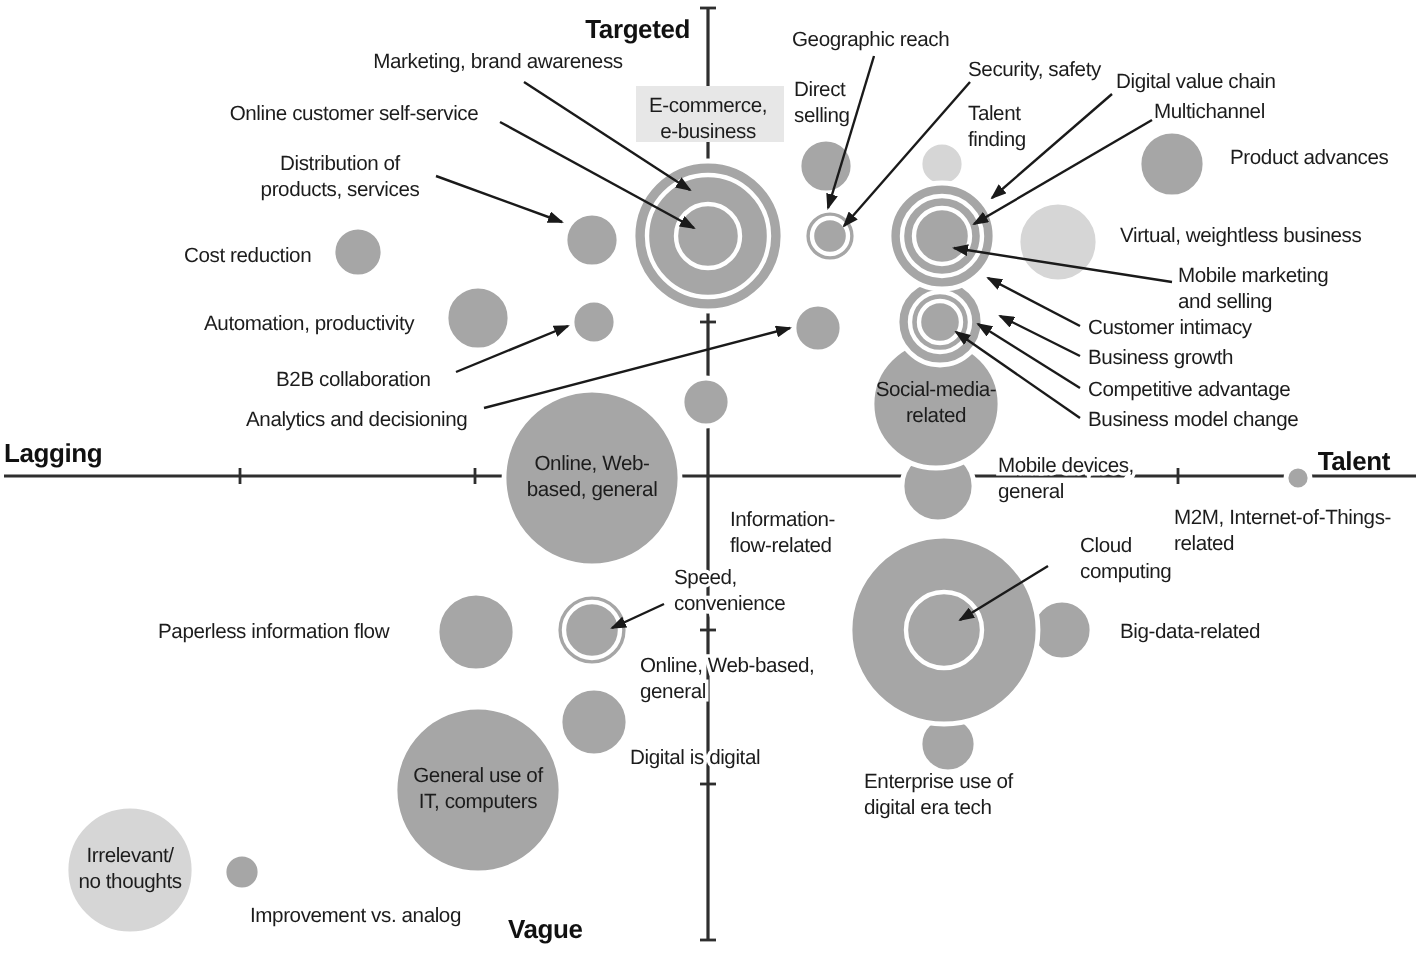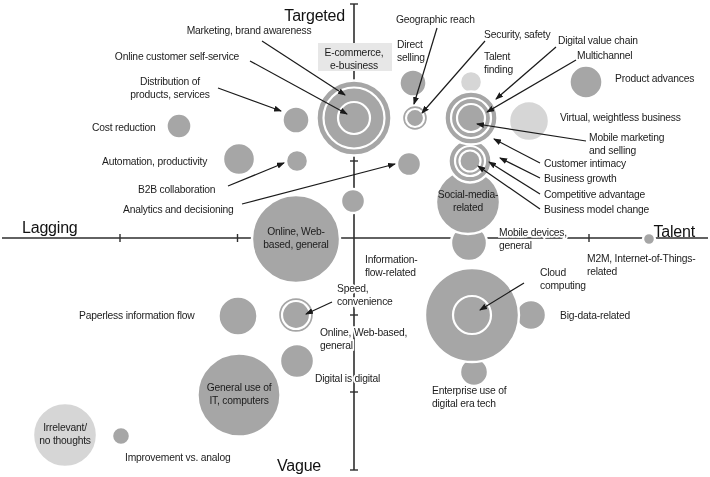--- a/index.html
+++ b/index.html
@@ -1,24 +1,24 @@
 <!DOCTYPE html>
 <html><head>
 <meta charset="utf-8">
 <style>
   html,body{margin:0;padding:0;background:#fff;}
   .stage{position:relative;width:710px;height:477px;background:#fff;overflow:hidden;
          font-family:"Liberation Sans","DejaVu Sans",sans-serif;}
   svg{position:absolute;left:0;top:0;}
   svg text{font-family:"Liberation Sans","DejaVu Sans",sans-serif;font-size:10.3px;
            letter-spacing:-0.2px;fill:#1c1c1c;}
-  .pole{position:absolute;font-size:16px;font-weight:400;color:#111;letter-spacing:-0.2px;}
+  .pole{position:absolute;font-size:13px;font-weight:700;color:#111;letter-spacing:-0.2px;}
   .pole-top{left:255px;top:7px;width:90px;text-align:right;}
-  .pole-bottom{left:254px;top:457px;width:90px;text-align:center;}
-  .pole-left{left:2px;top:219px;margin-left:20px;}
+  .pole-bottom{left:254px;top:457px;width:90px;text-align:left;}
+  .pole-left{left:2px;top:219px;}
   .pole-right{left:605px;top:223px;width:90px;text-align:right;}
 </style>
 </head>
 <body>
 
 <div class="stage">
   <svg id="chart" width="710" height="477" viewBox="0 0 710 477">
       <defs>
         <marker id="ah" markerWidth="8" markerHeight="6" refX="7" refY="3" orient="auto" markerUnits="userSpaceOnUse">
           <path d="M0,0 L8,3 L0,6 Z" fill="#1a1a1a"></path>

